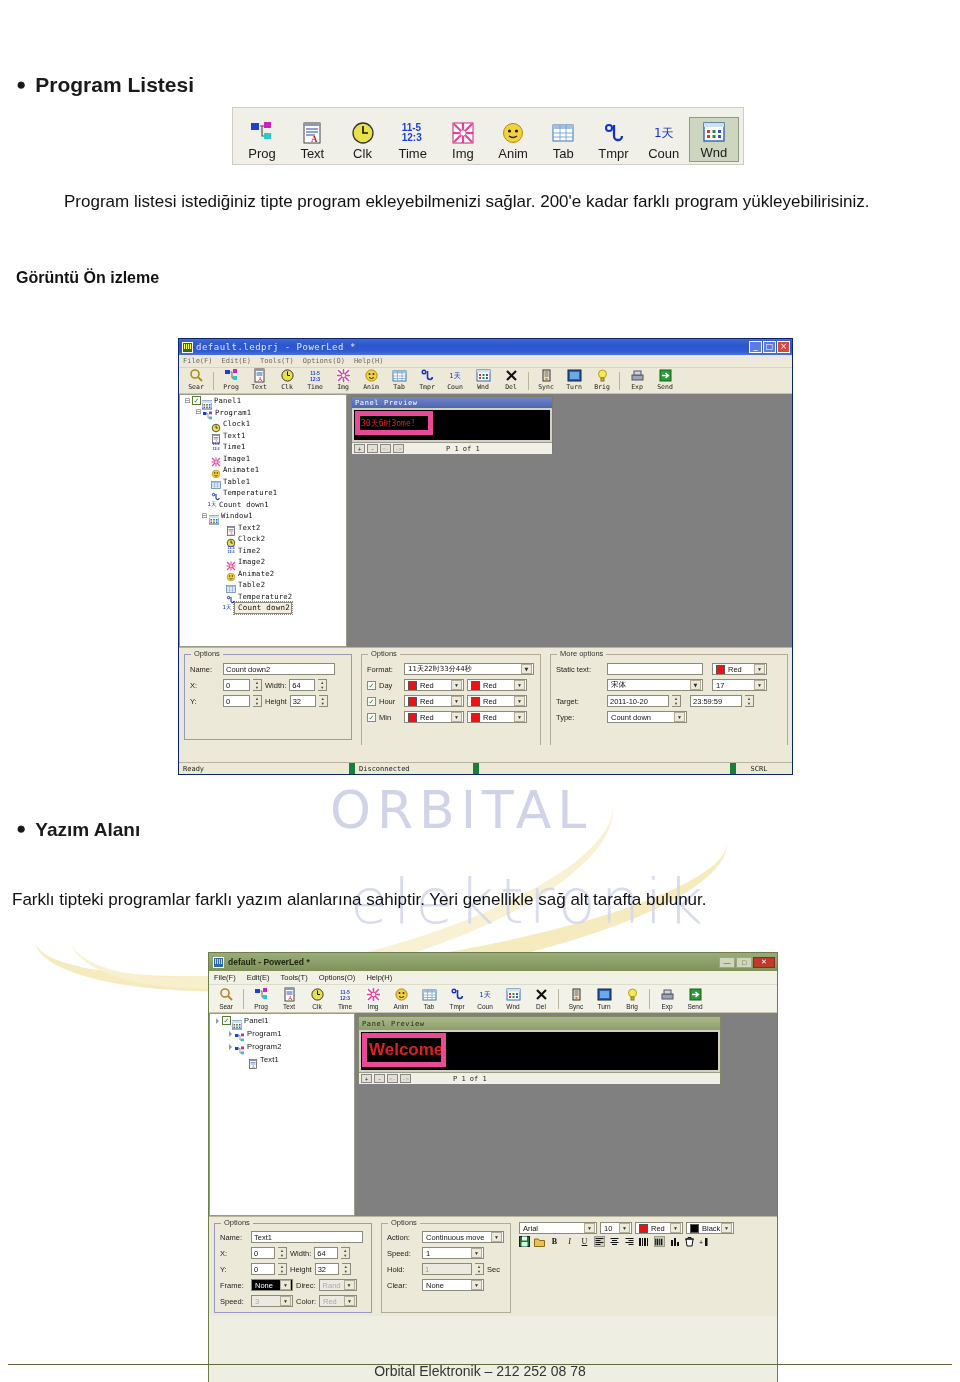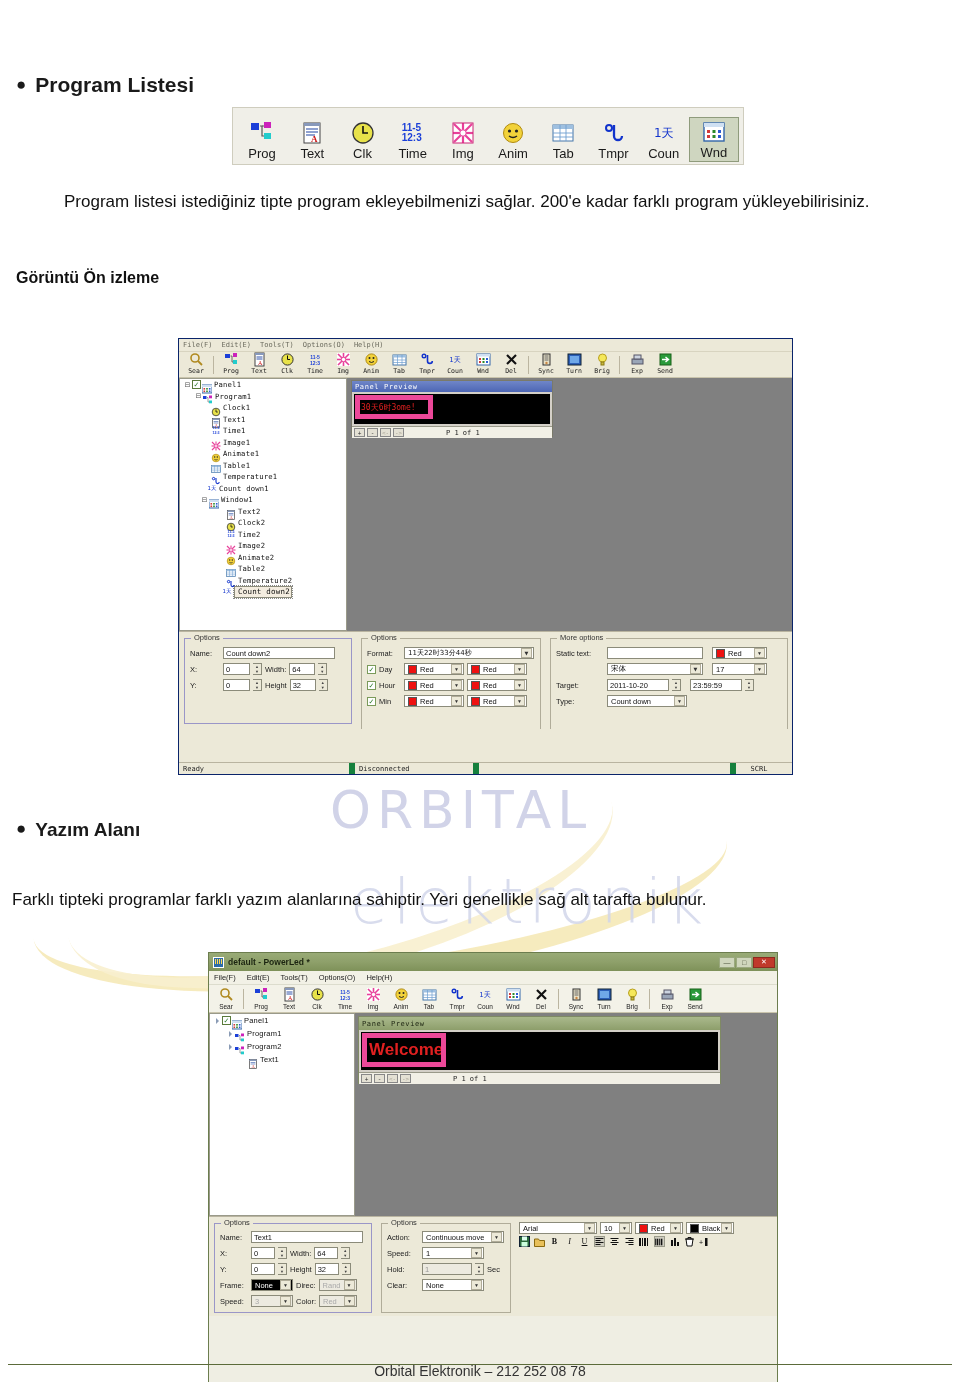--- a/index.html
+++ b/index.html
@@ -417,20 +417,29 @@
   </div>
 
   <div class="body-par" style="left:16px; top:190px; width:880px;">
     <span class="indent"></span><span>Program listesi istediğiniz tipte program ekleyebilmenizi sağlar. 200'e kadar farklı program yükleyebilirisiniz.</span>
   </div>
 
   <div class="sec-head" style="left:16px; top:269px;">Görüntü Ön izleme</div>
 
   <div class="win win-xp" style="left:178px; top:338px; width:615px; height:437px;">
 
+    <div class="xp-title">
+      <div class="xp-title-ico"></div>
+      <div class="xp-title-text">default.ledprj - PowerLed *</div>
+      <div class="xp-btns">
+        <div class="xp-btn">_</div>
+        <div class="xp-btn">□</div>
+        <div class="xp-btn close">×</div>
+      </div>
+    </div>
 
     <div class="xp-menubar">
       <span>File(F)</span>
       <span>Edit(E)</span>
       <span>Tools(T)</span>
       <span>Options(O)</span>
       <span>Help(H)</span>
     </div>
 
     <div class="app-toolbar" style="height:26px;">

